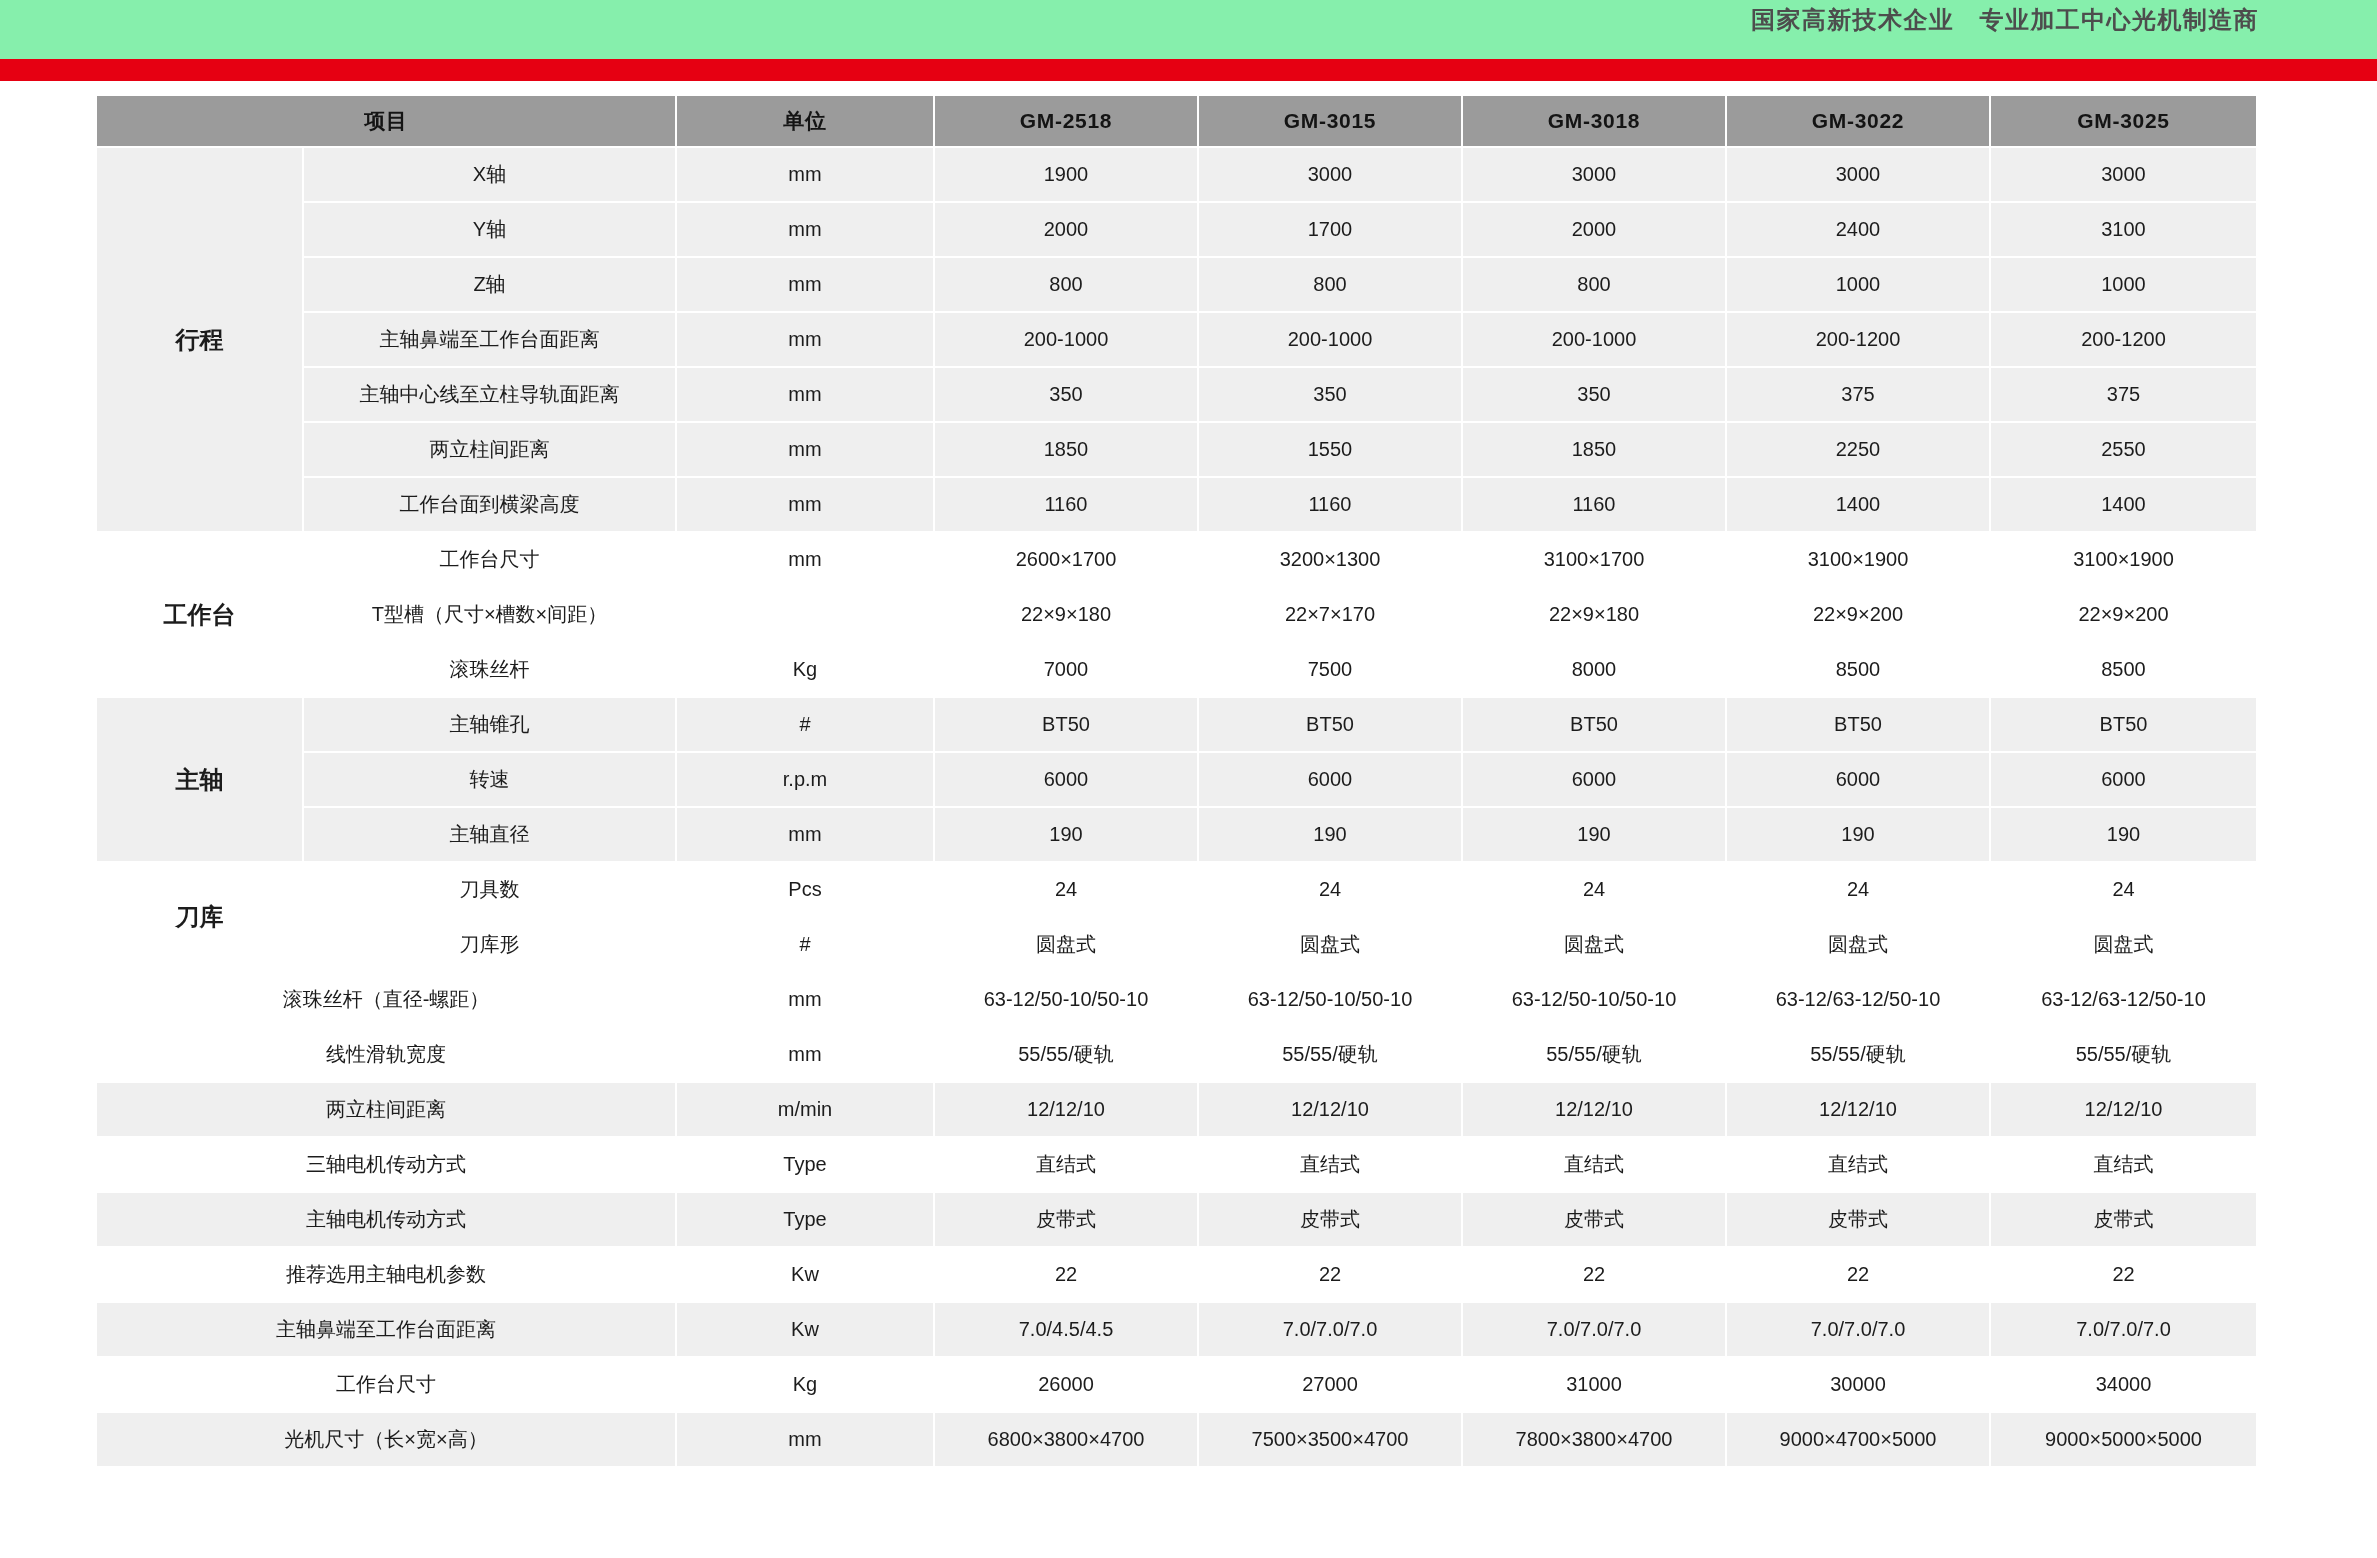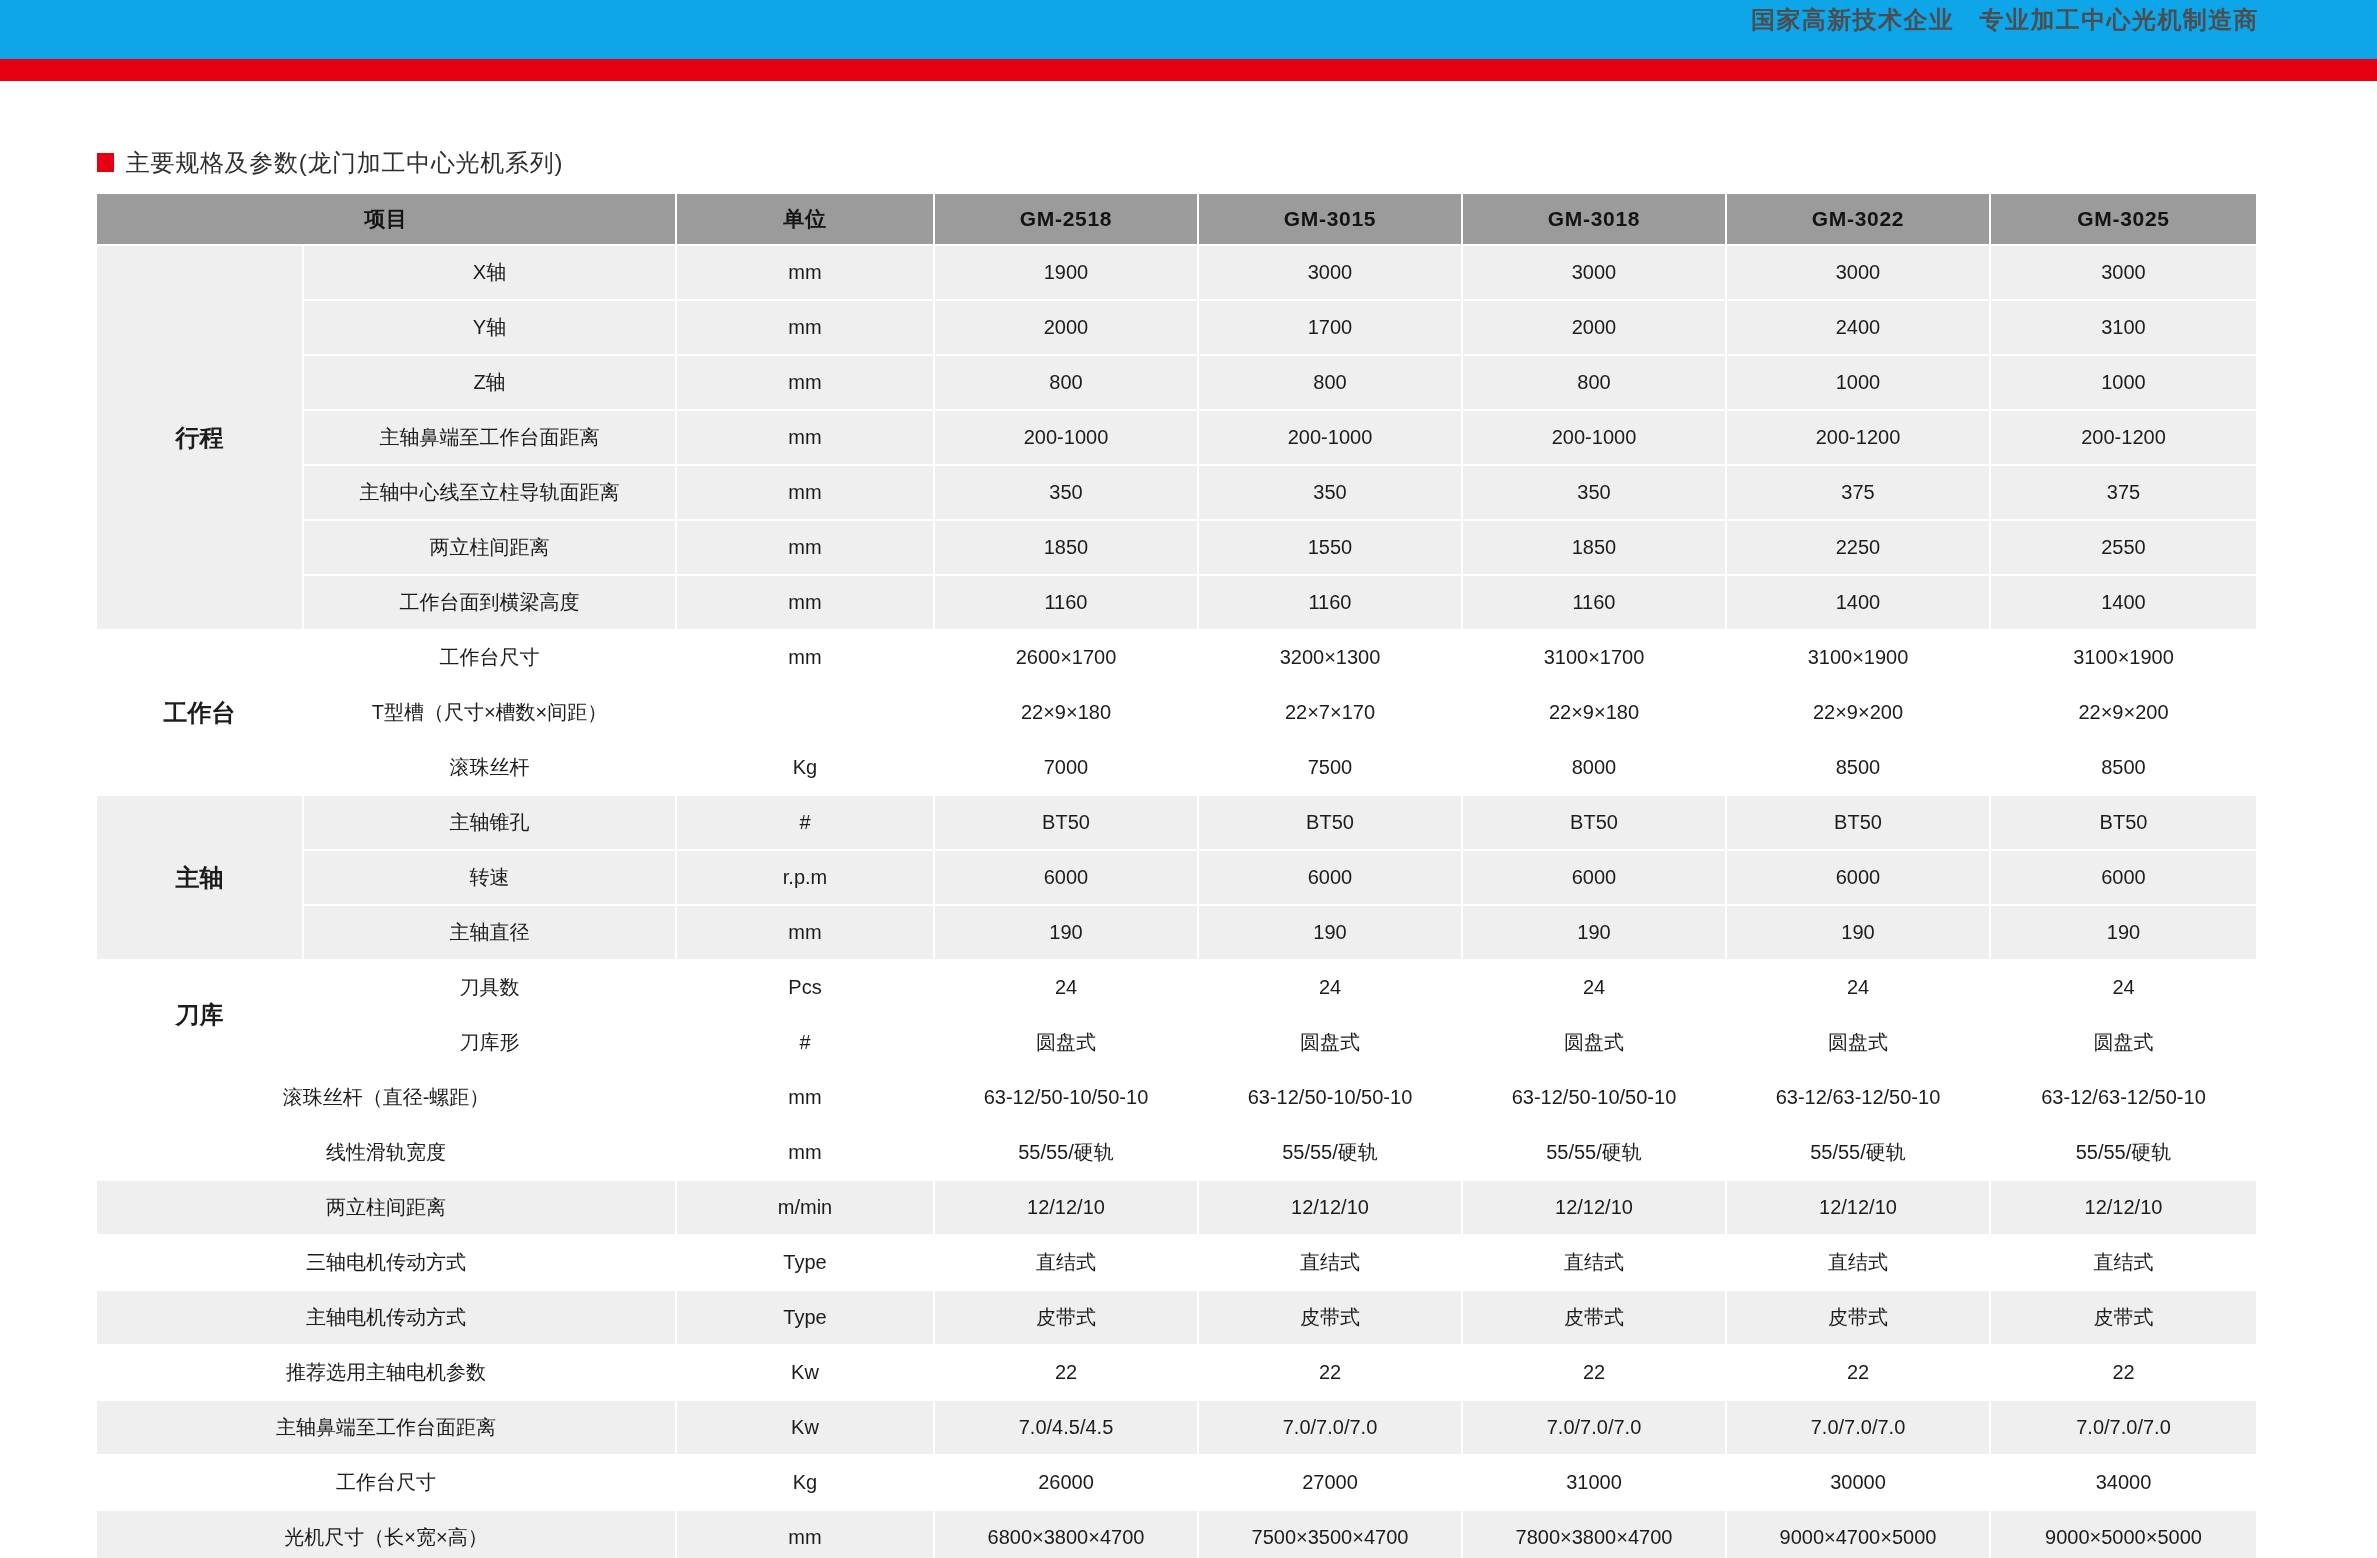--- a/index.html
+++ b/index.html
@@ -1,20 +1,20 @@
 <!DOCTYPE html>
 <html style="font-size:11.5px"><head>
 <meta charset="utf-8">
 <style>
   html,body{margin:0;padding:0;}
   body{
     width:2377px;height:1559px;overflow:hidden;background:#ffffff;
     font-family:"Liberation Sans","DejaVu Sans",sans-serif;color:#1c1c1c;
   }
-  .topbar{position:relative;height:59px;background:#0ea5e9;}
+  .topbar{position:relative;height:59px;background:#86efac;}
   .slogan{
     position:absolute;right:118px;top:4.3px;
     font-size:24px;font-weight:bold;color:#4d4d4d;letter-spacing:1.4px;white-space:nowrap;
   }
   .red-bar{height:21.6px;background:#e60012;width:100%;}
   .section-title-row{
     margin:66px 0 0 97px;display:flex;align-items:center;gap:11.5px;
   }
   .bullet{width:17.3px;height:19px;background:#e60012;display:inline-block;flex:0 0 auto;}
   .title-text{font-size:24px;color:#2f2f2f;letter-spacing:0.7px;}
@@ -35,24 +35,20 @@
 </style>
 </head>
 <body>
 
 <header class="topbar">
   <div class="slogan">国家高新技术企业　专业加工中心光机制造商</div>
 </header>
 <div class="red-bar"></div>
 
 <main>
-  <div class="section-title-row">
-    <span class="bullet"></span>
-    <span class="title-text">主要规格及参数(龙门加工中心光机系列)</span>
-  </div>
 
   <table class="spec">
     <colgroup>
       <col style="width:205px">
         <col style="width:371px">
         <col style="width:256px">
       <col style="width:262px">
         <col style="width:262px">
         <col style="width:262px">
       <col style="width:262px">

